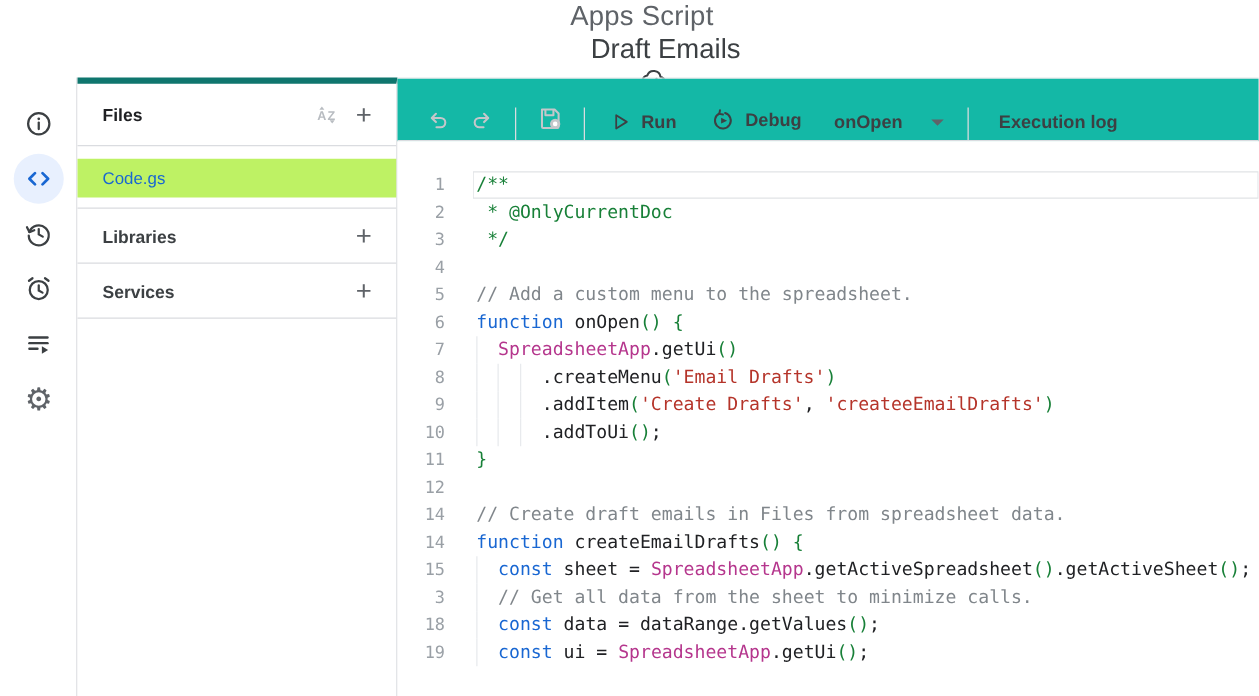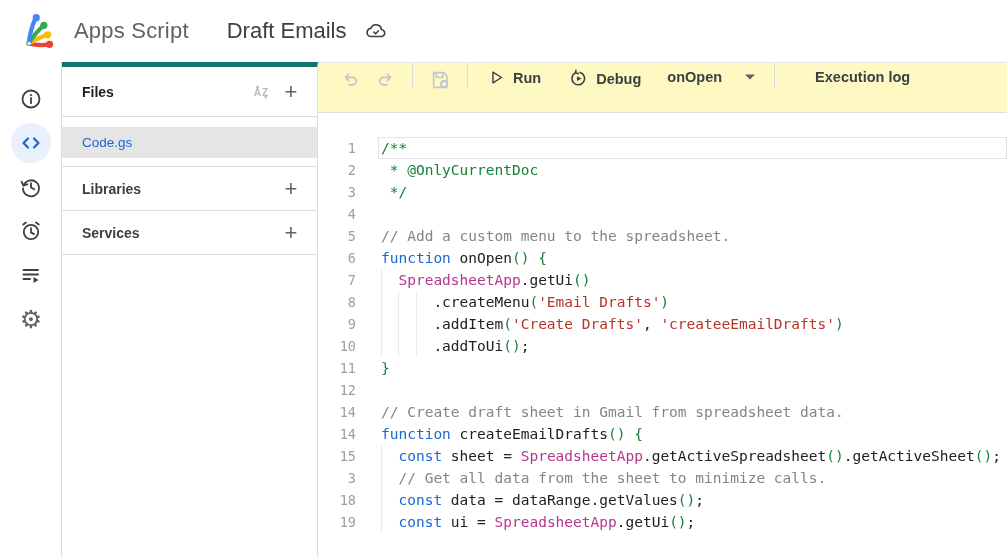--- a/index.html
+++ b/index.html
@@ -1,20 +1,20 @@
 <!DOCTYPE html>
 <html><head>
 <meta charset="utf-8">
 <style>
   * { margin:0; padding:0; box-sizing:border-box; }
   html,body { width:1007px; height:557px; overflow:hidden; background:#fff;
     font-family:"Liberation Sans", sans-serif; }
 
   
-  .header { height:62px; display:flex; align-items:center; padding-left:20px; background:#fff; }
+  .header { height:62px; display:flex; align-items:center; padding-left:20px; background:#fff;flex-direction:column; }
   .logo { width:42px; height:38px; margin-right:12px; }
   .app-name { font-size:22px; color:#5f6368; letter-spacing:.2px; }
   .project-title { font-size:22px; color:#3c4043; margin-left:38px; }
   .cloud-wrap { margin-left:18px; display:flex; align-items:center; }
 
   
   .main { display:flex; height:495px; }
   .rail { width:62px; border-right:1px solid #dadce0; padding-top:15px; }
   .rail-item { width:62px; height:44px; display:flex; align-items:center; justify-content:center; cursor:pointer; }
   .rail-pill { width:40px; height:40px; border-radius:50%; display:flex; align-items:center; justify-content:center; }
@@ -22,30 +22,30 @@
   .gear-glyph { font-size:25px; color:#5f6368; line-height:1; font-family:"DejaVu Sans", sans-serif; }
 
   
   .files-panel { width:256px; border-right:1px solid #dadce0; border-top:5px solid #0f766e; background:#fff; }
   .files-header { height:50px; display:flex; align-items:center; padding:0 12px 0 20px; border-bottom:1px solid #dadce0; }
   .files-title { font-size:14px; font-weight:700; color:#202124; flex:1; }
   .icon-btn { width:28px; height:28px; display:flex; align-items:center; justify-content:center; cursor:pointer; border:none; background:none; }
   .plus { font-size:22px; color:#5f6368; font-weight:400; line-height:1; }
   .file-list { padding-top:10px; }
   .file-row { height:31px; display:flex; align-items:center; padding-left:20px; cursor:pointer; }
-  .file-row.selected { background:#e5e5e5; }
+  .file-row.selected { background:#bef264; }
   .file-row.selected .file-name { color:#1967d2; }
   .file-name { font-size:13.5px; color:#3c4043; }
   .panel-sep { border-top:1px solid #dadce0; margin-top:8px; }
   .section-row { height:44px; display:flex; align-items:center; padding:0 12px 0 20px; border-bottom:1px solid #dadce0; cursor:pointer; }
   .section-label { font-size:14px; font-weight:700; color:#3c4043; flex:1; }
 
   
   .editor-col { flex:1; border-top:1px solid #e4e6e8; display:flex; flex-direction:column; min-width:0; }
-  .toolbar { height:50px; display:flex; align-items:flex-start; padding-left:14px; border-bottom:1px solid #dadce0; background:#fef9c3; }
+  .toolbar { height:50px; display:flex; align-items:flex-end; padding-left:14px; border-bottom:1px solid #dadce0; background:#14b8a6; }
   .tb-btn { display:flex; align-items:center; gap:8px; border:none; background:none; cursor:pointer;
     font-family:"Liberation Sans", sans-serif; font-size:14.5px; font-weight:700; color:#3c4043; padding:6px 8px; }
   .tb-btn:disabled { cursor:default; }
   .tb-div { width:1px; height:26px; background:#dadce0; margin:0 8px; }
   .fn-select { display:flex; align-items:center; gap:22px; cursor:pointer; padding:6px 10px; }
   .fn-name { font-size:14.5px; font-weight:700; color:#3c4043; }
 
   
   .code-area { flex:1; background:#fff; padding-top:24px; overflow:hidden; position:relative; }
   .code-line { display:flex; height:22px; font-family:"DejaVu Sans Mono","Liberation Mono",monospace; font-size:14.5px; line-height:22px; }
@@ -214,21 +214,21 @@
         </svg>
         <span>Debug</span>
       </button>
       <div class="fn-select" style="margin-left:8px">
         <span class="fn-name">onOpen</span>
         <svg width="12" height="8" viewBox="0 0 12 8">
           <path d="M1 1.5 L6 6.5 L11 1.5 Z" fill="#5f6368"></path>
         </svg>
       </div>
       <div class="tb-div"></div>
-      <button class="tb-btn" style="margin-left:24px">
+      <button class="tb-btn" style="margin-left:8px">
         <span>Execution log</span>
       </button>
     </div>
 
     <div class="code-area">
       <div>
           <div class="code-line current">
             <span class="ln">1</span>
             <span class="lt"><span class="tok-g">/**</span></span>
           </div>
@@ -271,21 +271,21 @@
           <div class="code-line">
             <span class="ln">11</span>
             <span class="lt"><span class="tok-g">}</span></span>
           </div>
           <div class="code-line">
             <span class="ln">12</span>
             <span class="lt"></span>
           </div>
           <div class="code-line">
             <span class="ln">14</span>
-            <span class="lt"><span class="tok-c">// Create draft sheet in Gmail from spreadsheet data.</span></span>
+            <span class="lt"><span class="tok-c">// Create draft emails in Files from spreadsheet data.</span></span>
           </div>
           <div class="code-line">
             <span class="ln">14</span>
             <span class="lt"><span class="tok-k">function</span><span class="tok-d"> createEmailDrafts</span><span class="tok-g">()</span><span class="tok-d"> </span><span class="tok-g">{</span></span>
           </div>
           <div class="code-line">
             <span class="ln">15</span>
             <span class="lt"><span class="guide" style="left: calc(0ch + 3px);"></span><span class="tok-d">  </span><span class="tok-k">const</span><span class="tok-d"> sheet = </span><span class="tok-m">SpreadsheetApp</span><span class="tok-d">.getActiveSpreadsheet</span><span class="tok-g">()</span><span class="tok-d">.getActiveSheet</span><span class="tok-g">()</span><span class="tok-d">;</span></span>
           </div>
           <div class="code-line">

